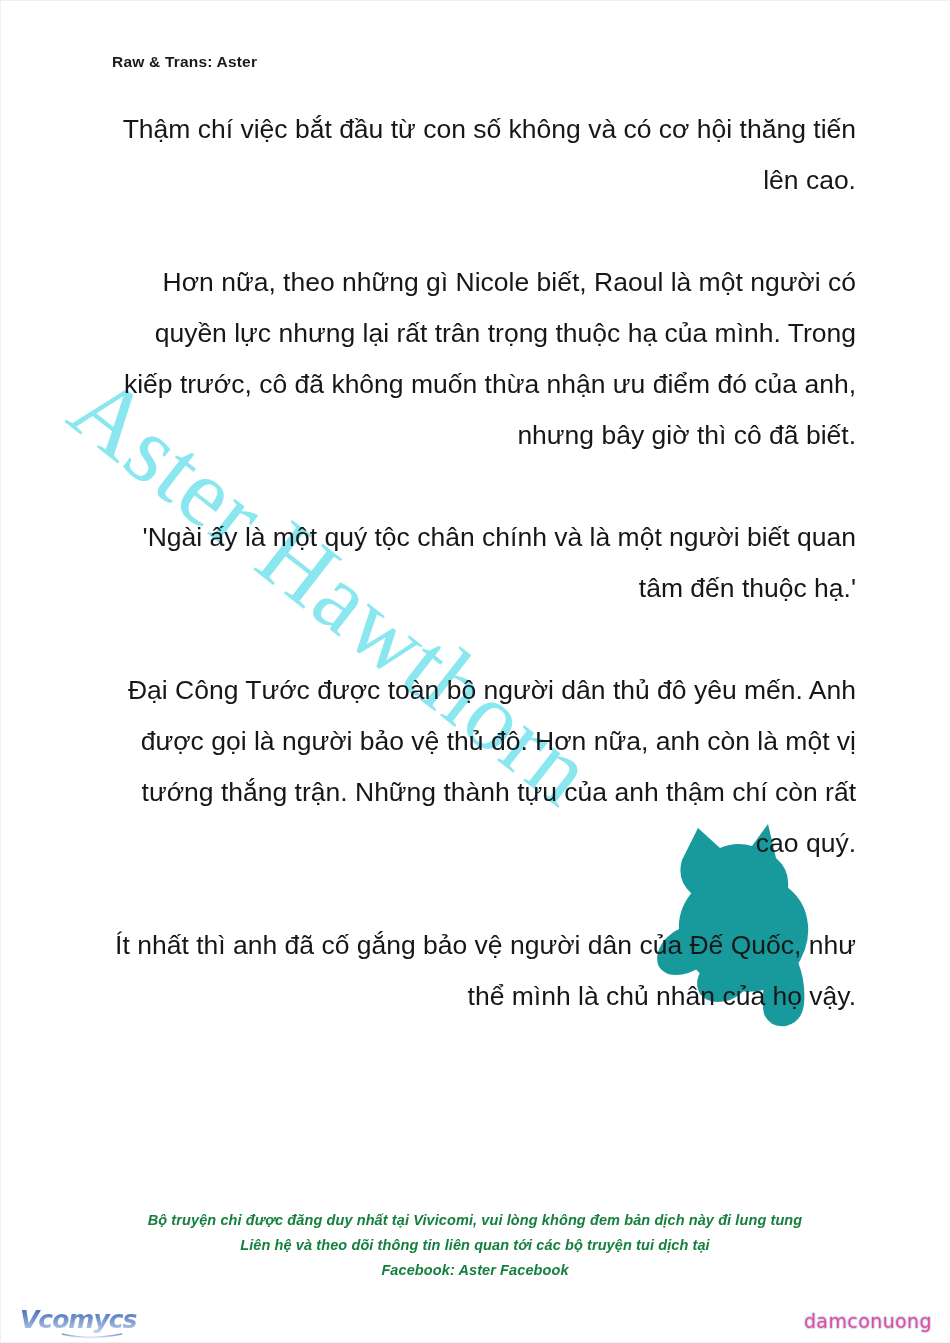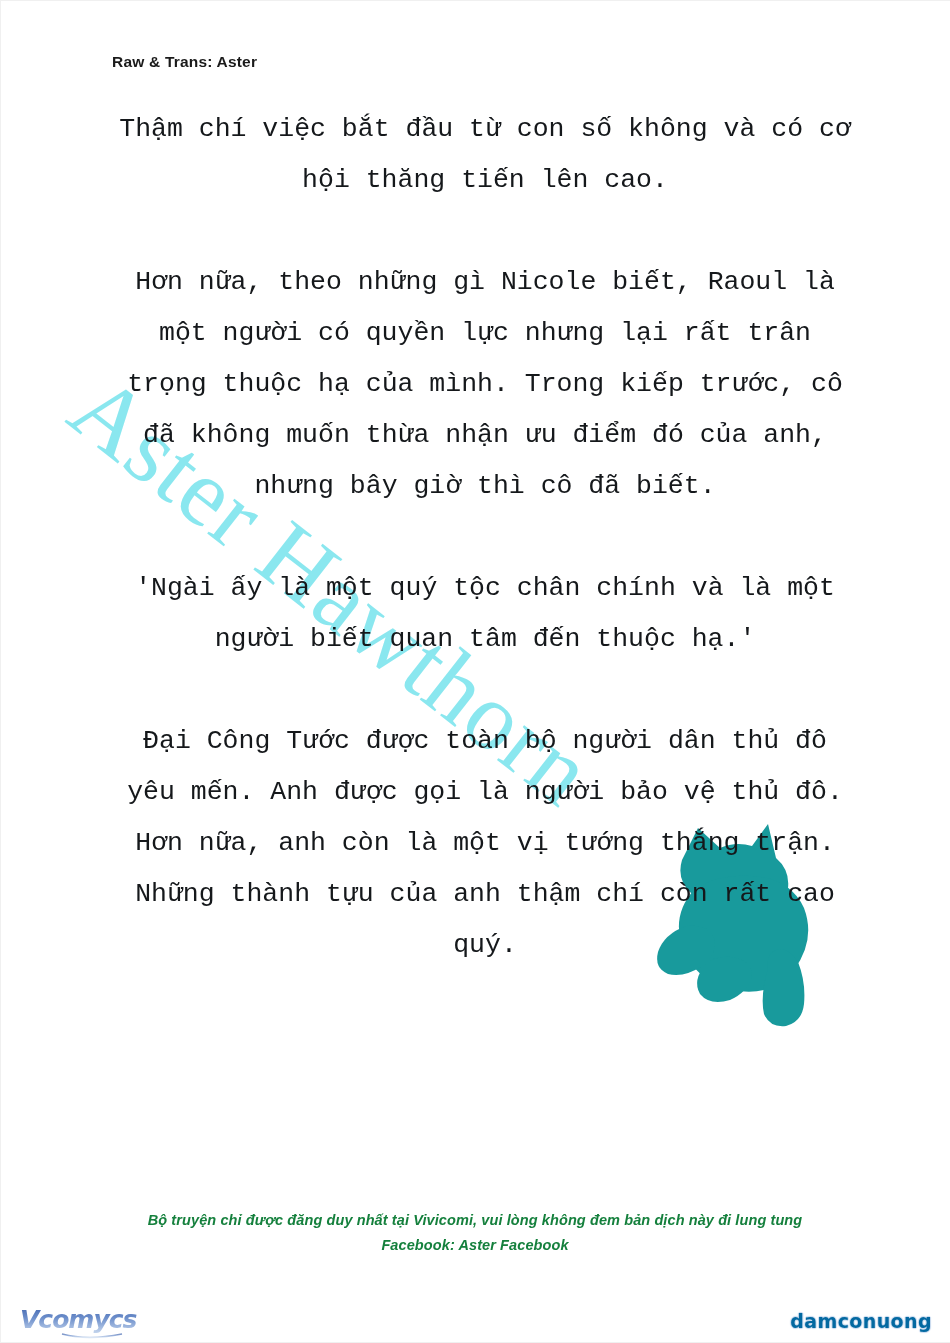--- a/index.html
+++ b/index.html
@@ -60,26 +60,26 @@
   }
 
   
   .body-block {
     position: absolute;
     left: 114px;
     width: 742px;
     z-index: 5;
   }
   .para {
-    font-family: Liberation Mono, monospace;
+    font-family: Liberation Sans, sans-serif;
     font-size: 26.5px;
     line-height: 51px;
     color: #15181b;
     margin: 0 0 51px 0;
-    text-align: center;
+    text-align: right;
   }
   .para:last-child { margin-bottom: 0; }
 
   
   .footer-notice {
     position: absolute;
     left: 0;
     top: 1208px;
     width: 950px;
     text-align: center;
@@ -110,23 +110,23 @@
     top: 4px;
     width: 136px;
     height: 36px;
   }
   .damconuong {
     position: absolute;
     right: 18px;
     top: 11px;
     font-family: "DejaVu Sans", sans-serif;
     font-size: 19px;
-    font-weight: 700;
+    font-weight: 400;
     letter-spacing: 0.4px;
-    color: #0369a1;
+    color: #ec4899;
     text-shadow:
        0 0 1px #c4d6ec,
        1px 0 1px #c8d9ee,
       -1px 0 1px #c8d9ee,
        0 1px 1px #c8d9ee,
        0 -1px 1px #c8d9ee,
        0 0 5px #ffffff;
   }
 
   .page-border {
@@ -166,24 +166,26 @@
                  Q158 164 150 144 Q140 128 128 132 Q118 136 120 150 Z"></path>
       </g>
     </svg>
   </div>
 
   <div class="body-block" style="top:104px;">
     <p class="para">Thậm chí việc bắt đầu từ con số không và có cơ hội thăng tiến lên cao.</p>
     <p class="para">Hơn nữa, theo những gì Nicole biết, Raoul là một người có quyền lực nhưng lại rất trân trọng thuộc hạ của mình. Trong kiếp trước, cô đã không muốn thừa nhận ưu điểm đó của anh, nhưng bây giờ thì cô đã biết.</p>
     <p class="para">'Ngài ấy là một quý tộc chân chính và là một người biết quan tâm đến thuộc hạ.'</p>
     <p class="para">Đại Công Tước được toàn bộ người dân thủ đô yêu mến. Anh được gọi là người bảo vệ thủ đô. Hơn nữa, anh còn là một vị tướng thắng trận. Những thành tựu của anh thậm chí còn rất cao quý.</p>
+    <p class="para">Ít nhất thì anh đã cố gắng bảo vệ người dân của Đế Quốc, như thể mình là chủ nhân của họ vậy.</p>
   </div>
 
   <div class="footer-notice">
     <div class="fline">Bộ truyện chỉ được đăng duy nhất tại Vivicomi, vui lòng không đem bản dịch này đi lung tung</div>
+    <div class="fline">Liên hệ và theo dõi thông tin liên quan tới các bộ truyện tui dịch tại</div>
     <div class="fline">Facebook: Aster Facebook</div>
   </div>
 
   <div class="bottom-bar">
 
     <div class="vcomycs-logo">
       <svg viewBox="0 0 136 36" width="136" height="36" aria-hidden="true">
         <defs>
           <linearGradient id="vcg" x1="0" y1="0" x2="0" y2="1">
             <stop offset="0%" stop-color="#3f63ad"></stop>

